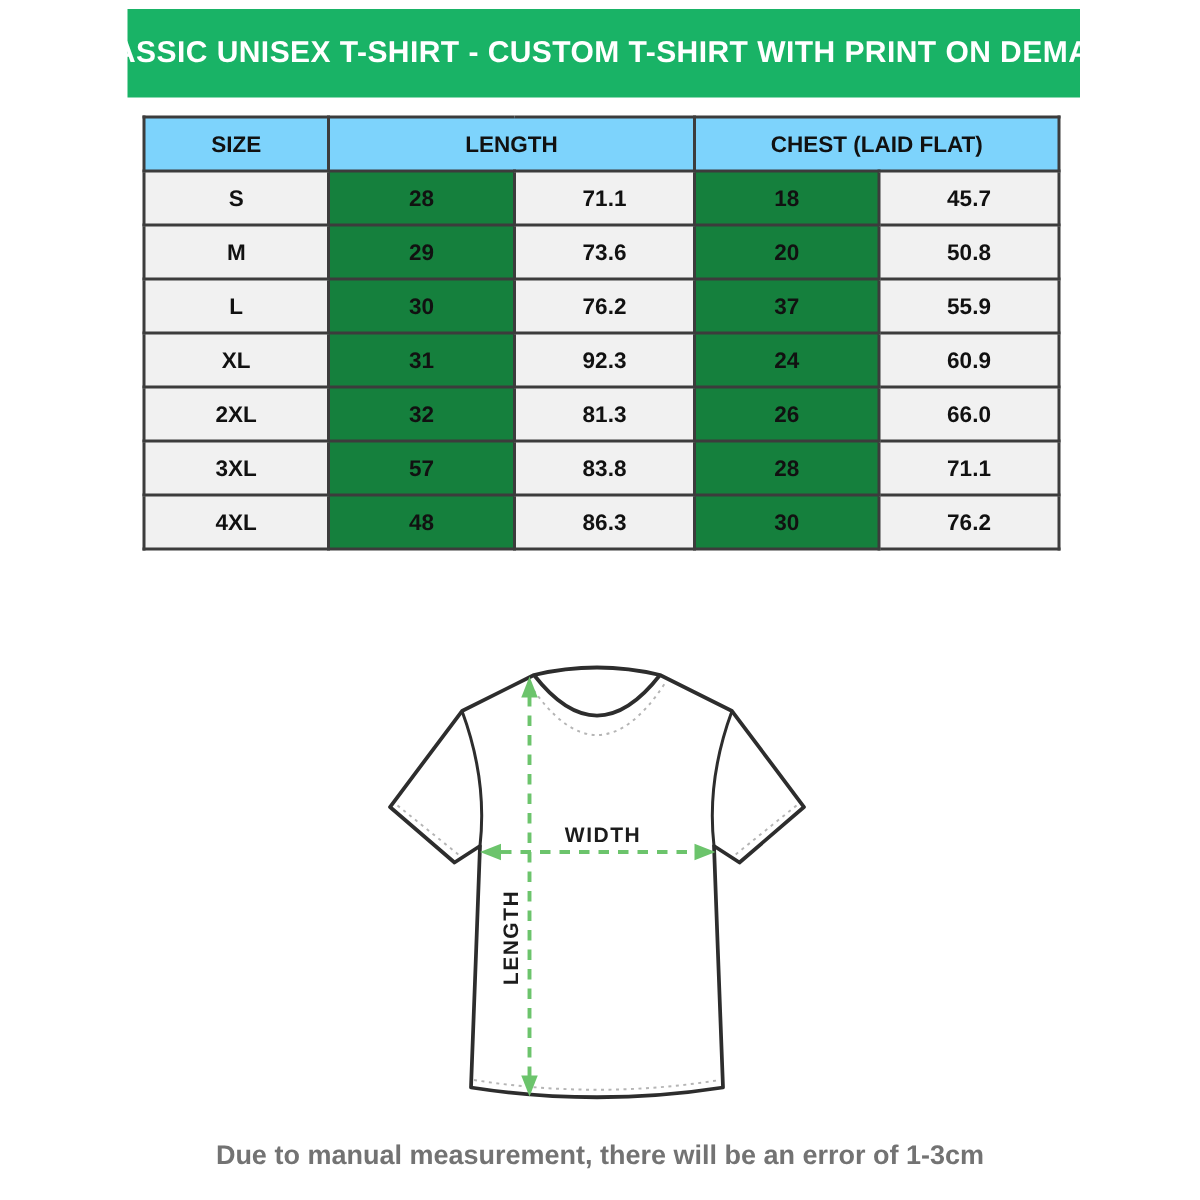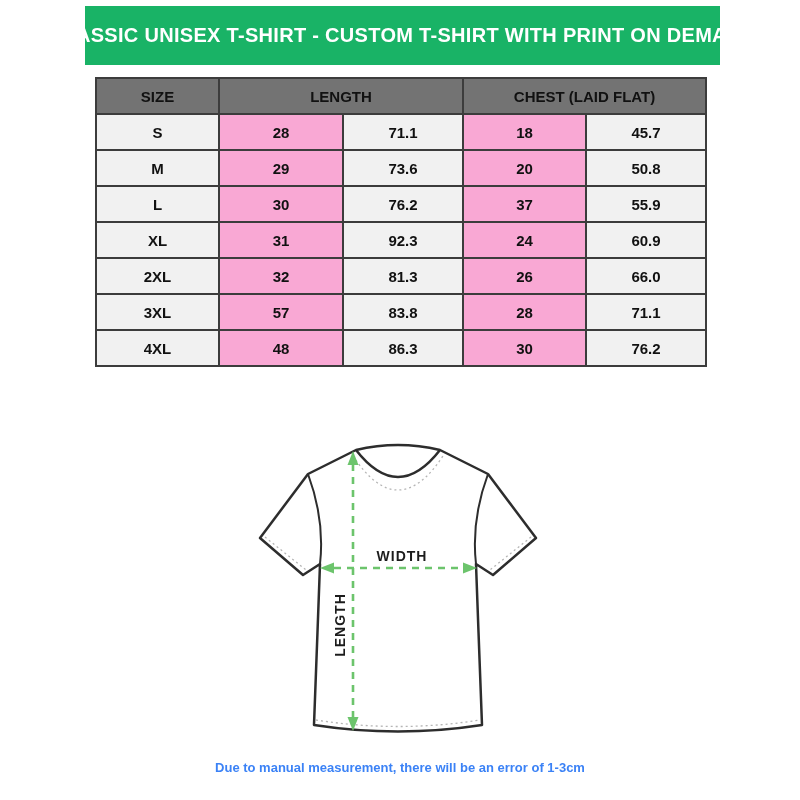--- a/index.html
+++ b/index.html
@@ -17,32 +17,32 @@
   }
   table.size-table {
     position:absolute; left:95px; top:77px; width:610px;
     border-collapse:collapse; table-layout:fixed;
   }
   .size-table th, .size-table td {
     border:2px solid #3c3c3c; height:34px; padding:0;
     text-align:center; vertical-align:middle;
     font-size:15px; font-weight:bold; color:#111111;
   }
-  .size-table th { background:#737373; }
+  .size-table th { background:#7dd3fc; }
   .size-table td.c-gray { background:#f1f1f1; }
-  .size-table td.c-white { background:#f9a8d4;text-align:center; }
+  .size-table td.c-white { background:#15803d;text-align:center; }
   .diagram { position:absolute; left:250px; top:440px; width:300px; height:300px; }
   .diagram svg { display:block; }
   .diagram text {
     font-family:"Liberation Sans", sans-serif; font-size:14px; font-weight:bold;
     fill:#1c1c1c; letter-spacing:1px;
   }
   .footer-note {
     position:absolute; left:0; right:0; top:760px; text-align:center;
-    font-size:13px; font-weight:bold; color:#3b82f6;
+    font-size:18px; font-weight:bold; color:#737373;
   }
 </style>
 </head>
 <body>
 
 <div class="page">
 
   <header class="banner">
     <h1>CLASSIC UNISEX T-SHIRT - CUSTOM T-SHIRT WITH PRINT ON DEMAND</h1>
   </header>

